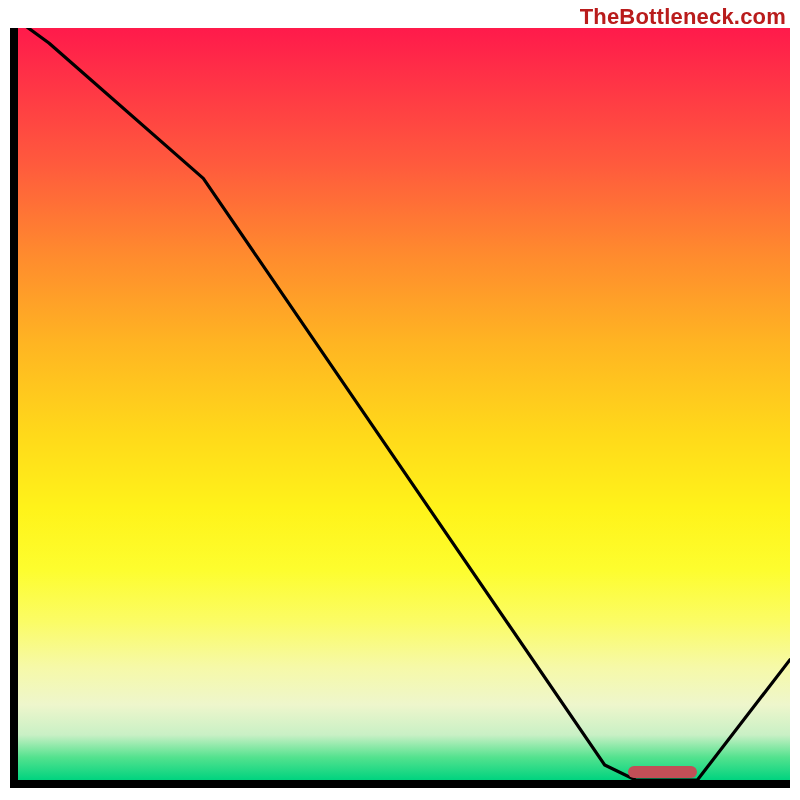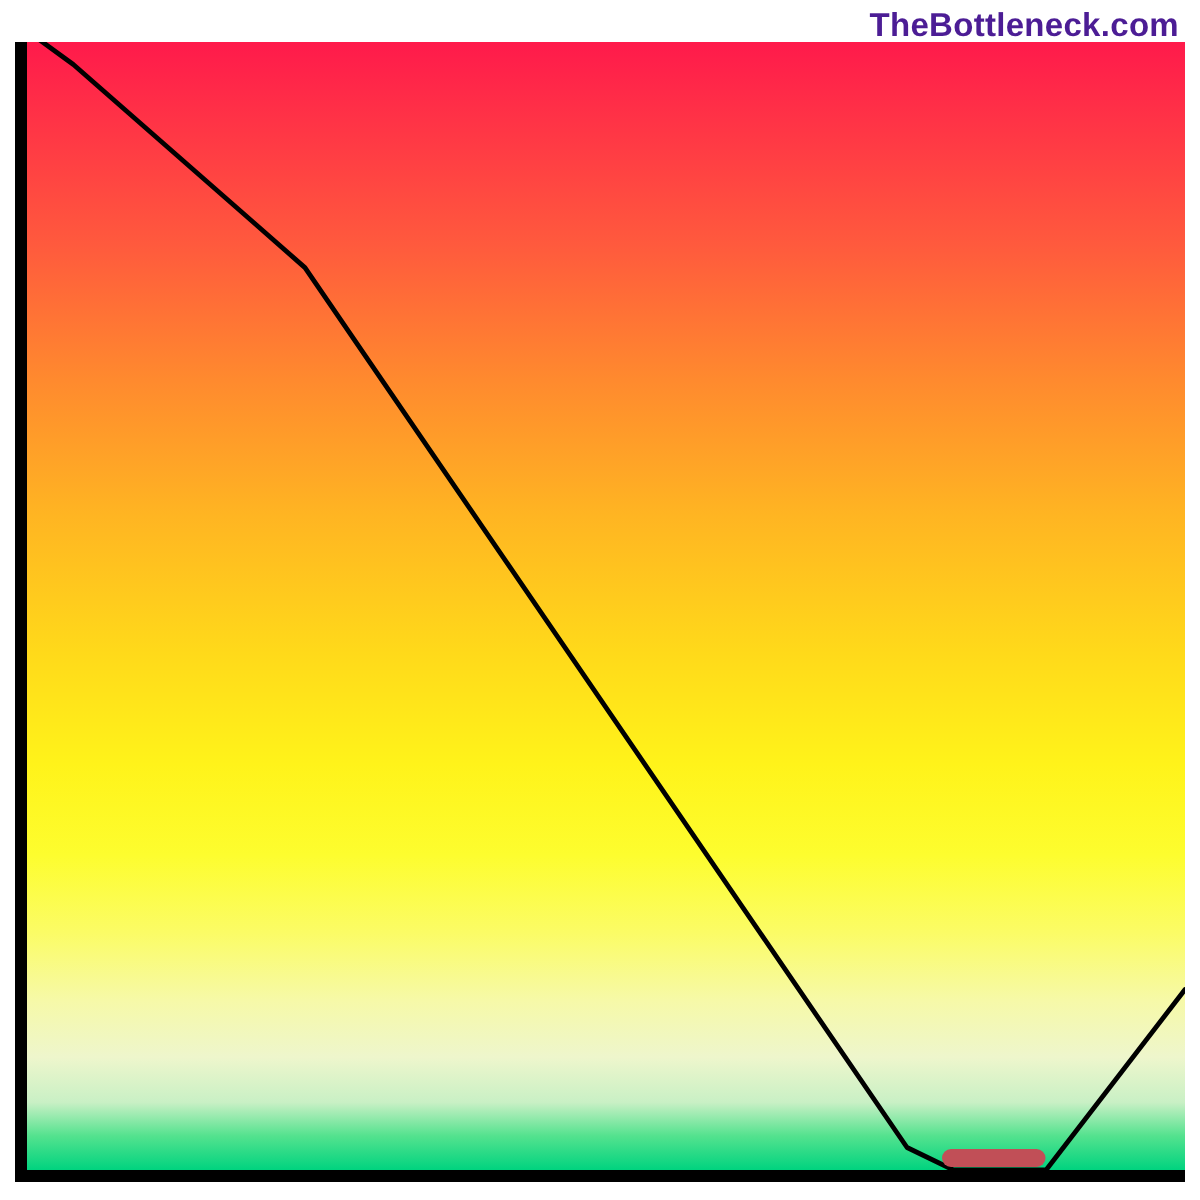--- a/index.html
+++ b/index.html
@@ -14,21 +14,21 @@
     position: relative;
     width: 800px;
     height: 800px;
   }
   .watermark {
     position: absolute;
     top: 4px;
     right: 14px;
     font-size: 22px;
     font-weight: 600;
-    color: #4c1d95;
+    color: #b91c1c;
     letter-spacing: 0.2px;
   }
   .plot-frame {
     position: absolute;
     left: 10px;
     top: 28px;
     width: 780px;
     height: 760px;
     box-sizing: border-box;
     border-left: 8px solid #000;

